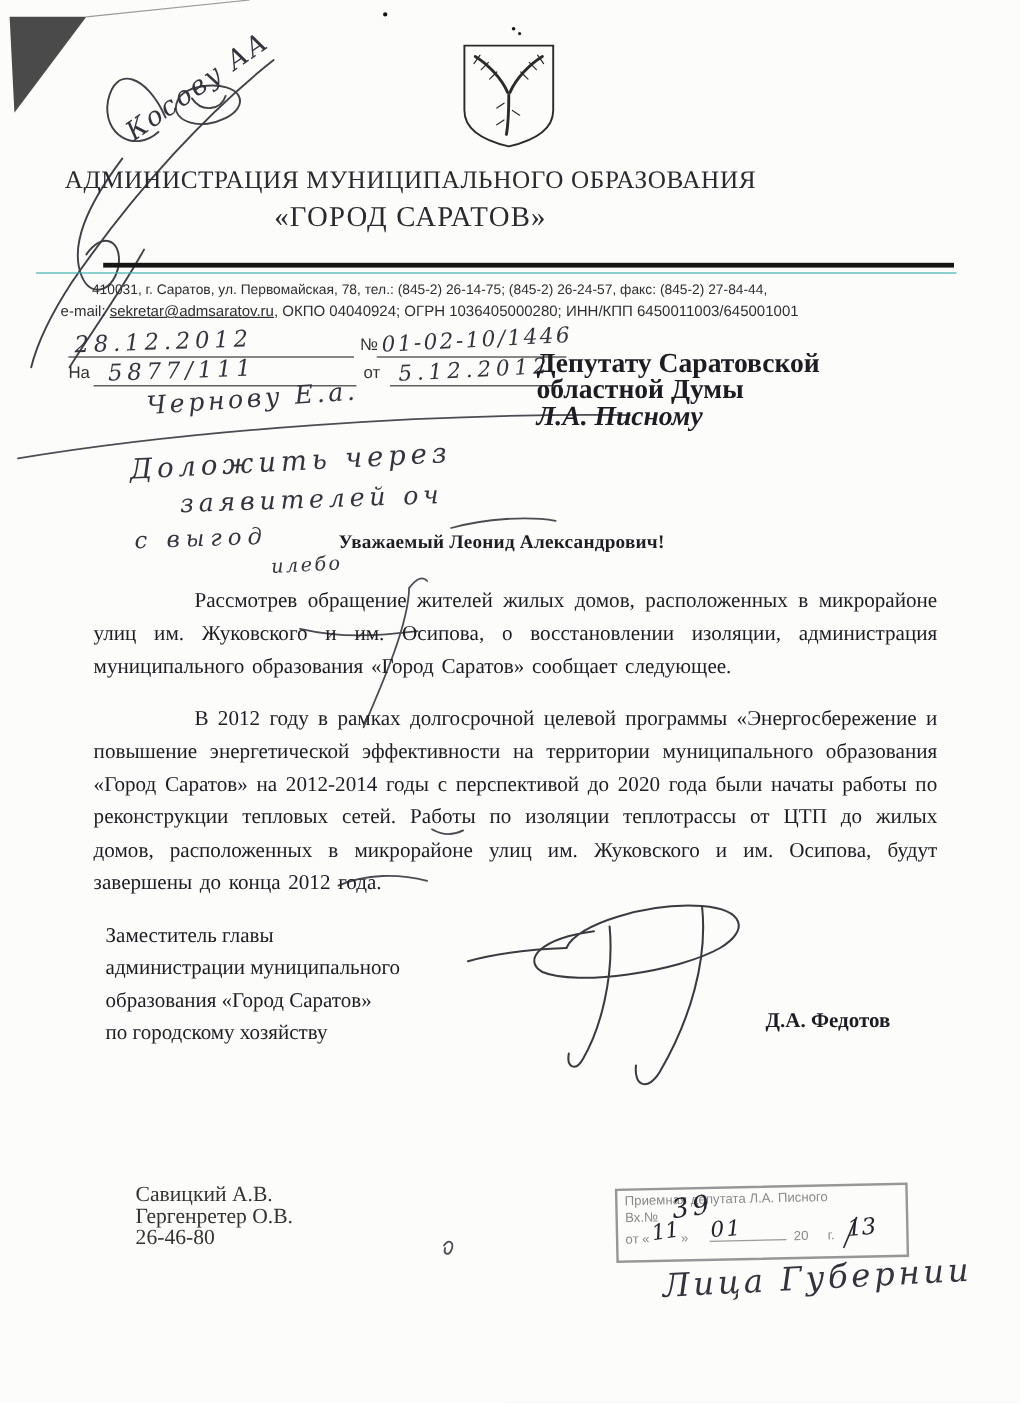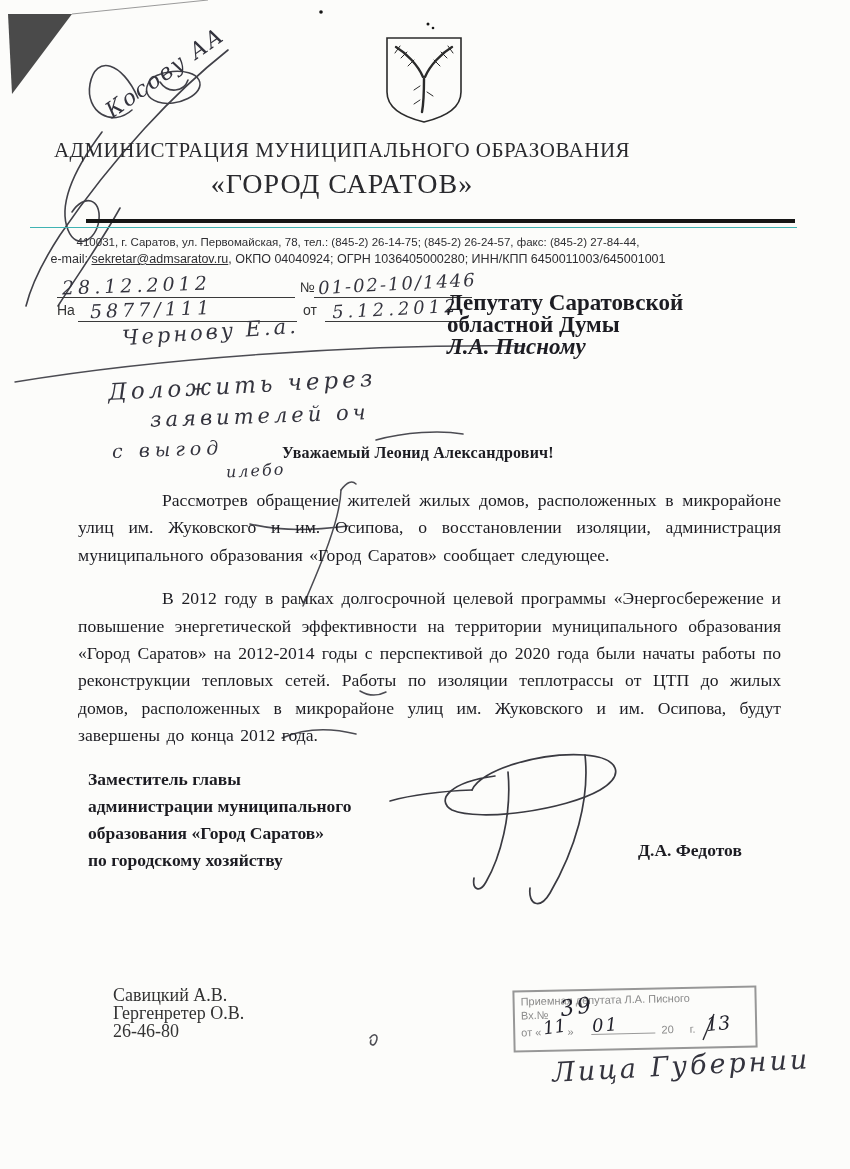--- a/index.html
+++ b/index.html
@@ -2,35 +2,35 @@
 <html><head>
 <meta charset="utf-8">
 <style>
   html,body{margin:0;padding:0;background:#e9e9e7;}
   .page{position:relative;width:850px;height:1169px;background:#fcfcfa;overflow:hidden;
         font-family:"Liberation Serif", serif;color:#1c1c22;}
   .abs{position:absolute;}
   .sans{font-family:"Liberation Sans", sans-serif;padding-left:16px;}
   .center{width:684px;text-align:center;}
   .org1{top:138px;font-size:21px;letter-spacing:0.5px;color:#2a2a2e;}
-  .org2{top:168px;font-size:28px;letter-spacing:1px;color:#2a2a2e;}
+  .org2{top:168px;font-size:24px;letter-spacing:1px;color:#2a2a2e;}
   .rule-black{left:86px;top:219px;width:709px;height:4px;background:#161616;}
   .rule-teal{left:30px;top:227px;width:767px;height:1px;background:#3fb3b3;}
   .addr1{top:236px;font-size:11.5px;color:#2e2e32;}
   .addr2{top:252px;font-size:12.5px;color:#2e2e32;}
   .email{text-decoration:underline;}
   .ref-label{font-size:14px;color:#333;font-family:"Liberation Sans",sans-serif;}
   .uline{height:1px;background:#3a3a3a;}
   .hw{font-family:"DejaVu Serif", serif;font-style:italic;color:#34343e;white-space:nowrap;}
   .recipient{left:447px;top:292px;width:290px;font-size:23px;font-weight:bold;line-height:22px;}
   .recipient .it{font-style:italic;}
   .salut{left:282px;top:444px;font-size:16px;font-weight:bold;letter-spacing:0.2px;}
   .bodytxt{left:62px;top:471px;width:735px;font-size:17.6px;line-height:27.4px;text-align:justify;}
   .bodytxt p{margin:16px;text-indent:84px;word-spacing:2px;}
-  .sig{left:88px;top:766px;width:360px;font-size:17.5px;font-weight:bold;line-height:27px;}
+  .sig{left:88px;top:766px;width:360px;font-size:17.5px;font-weight:normal;line-height:27px;}
   .signame{left:638px;top:840px;font-size:17.5px;font-weight:bold;}
   .exec{left:113px;top:986px;font-size:18px;line-height:18px;color:#333;}
   .stamp{left:513px;top:988px;width:228px;height:52px;border:2px solid #979797;
          transform:rotate(-1.2deg);color:#8a8a8a;font-family:"Liberation Sans",sans-serif;
          font-size:11px;padding:3px 6px;background:rgba(255,255,255,0.0);}
   .stamp .l2{margin-top:2px;}
   .stamp .l3{margin-top:4px;}
   .stamp .gapline{display:inline-block;width:64px;border-bottom:1px solid #9a9a9a;height:10px;}
   svg.overlay{position:absolute;left:0;top:0;pointer-events:none;}
 </style>

